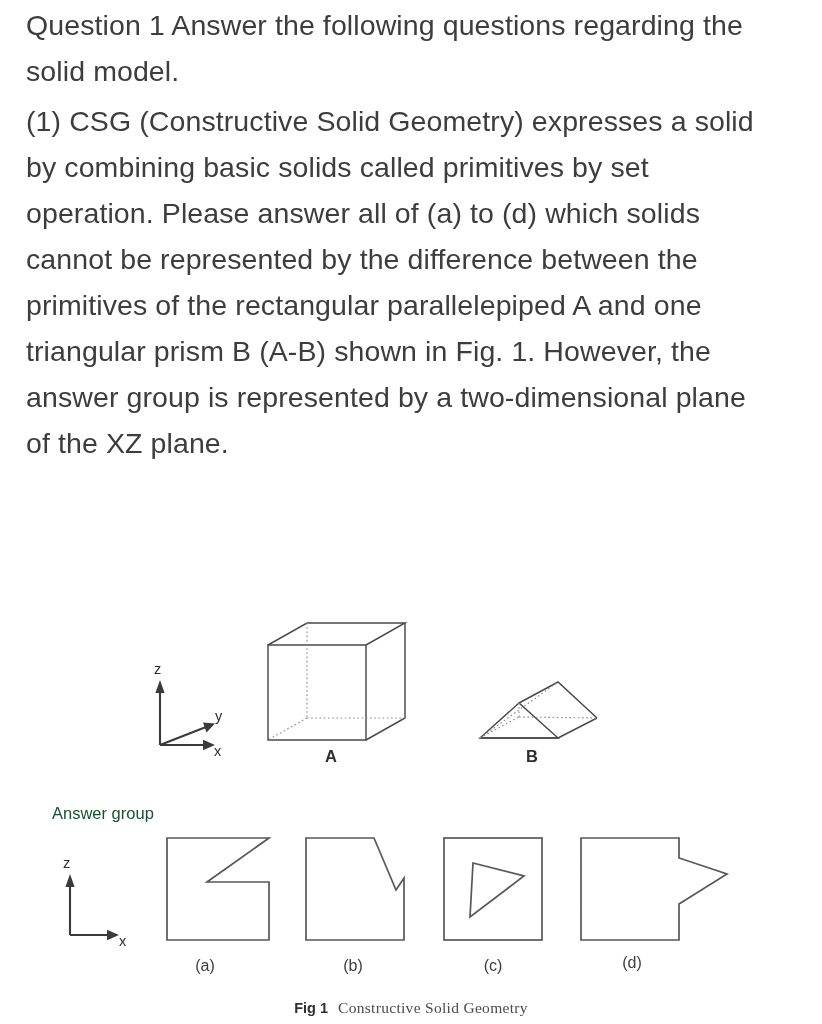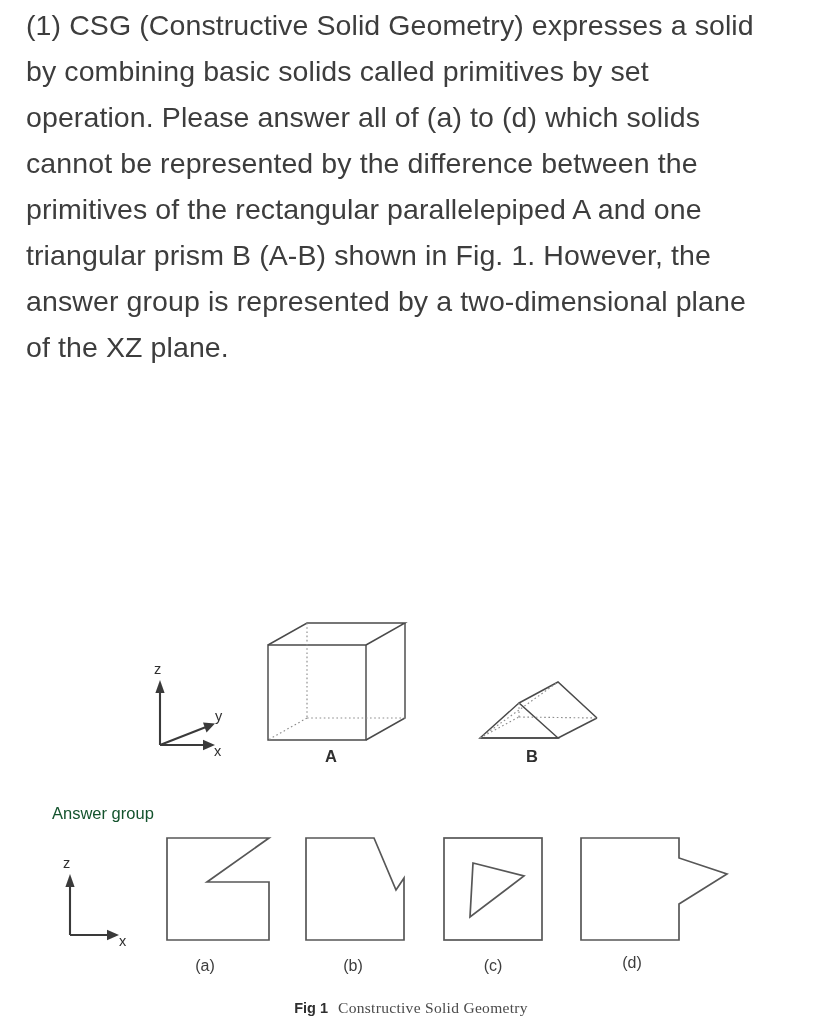--- a/index.html
+++ b/index.html
@@ -25,21 +25,21 @@
     width: 740px;
   }
   .q-para {
     font-size: 28.5px;
     line-height: 46px;
     color: #3d3d3d;
     font-weight: 400;
     letter-spacing: 0.1px;
     margin: 0;
   }
-  .q-para + .q-para { margin-top: 14px; }
+  .q-para + .q-para { margin-top: 4px; }
 
   
   .figure {
     position: absolute;
     left: 0;
     top: 590px;
     width: 822px;
     height: 434px;
   }
   .fig-svg { display: block; }
@@ -73,20 +73,21 @@
     font-size: 15.5px;
     color: #4a4a4a;
     margin-left: 10px;
     letter-spacing: 0.3px;
   }
 </style>
 </head>
 <body>
 
 <div class="question-block">
+  <p class="q-para">Question 1 Answer the following questions regarding the solid model.</p>
   <p class="q-para">(1) CSG (Constructive Solid Geometry) expresses a solid by combining basic solids called primitives by set operation. Please answer all of (a) to (d) which solids cannot be represented by the difference between the primitives of the rectangular parallelepiped A and one triangular prism B (A-B) shown in Fig. 1. However, the answer group is represented by a two-dimensional plane of the XZ plane.</p>
 </div>
 
 <div class="answer-group-label">Answer group</div>
 
 <div class="figure">
 <svg class="fig-svg" width="822" height="434" viewBox="0 0 822 434" xmlns="http://www.w3.org/2000/svg">
 
   <g>
 

